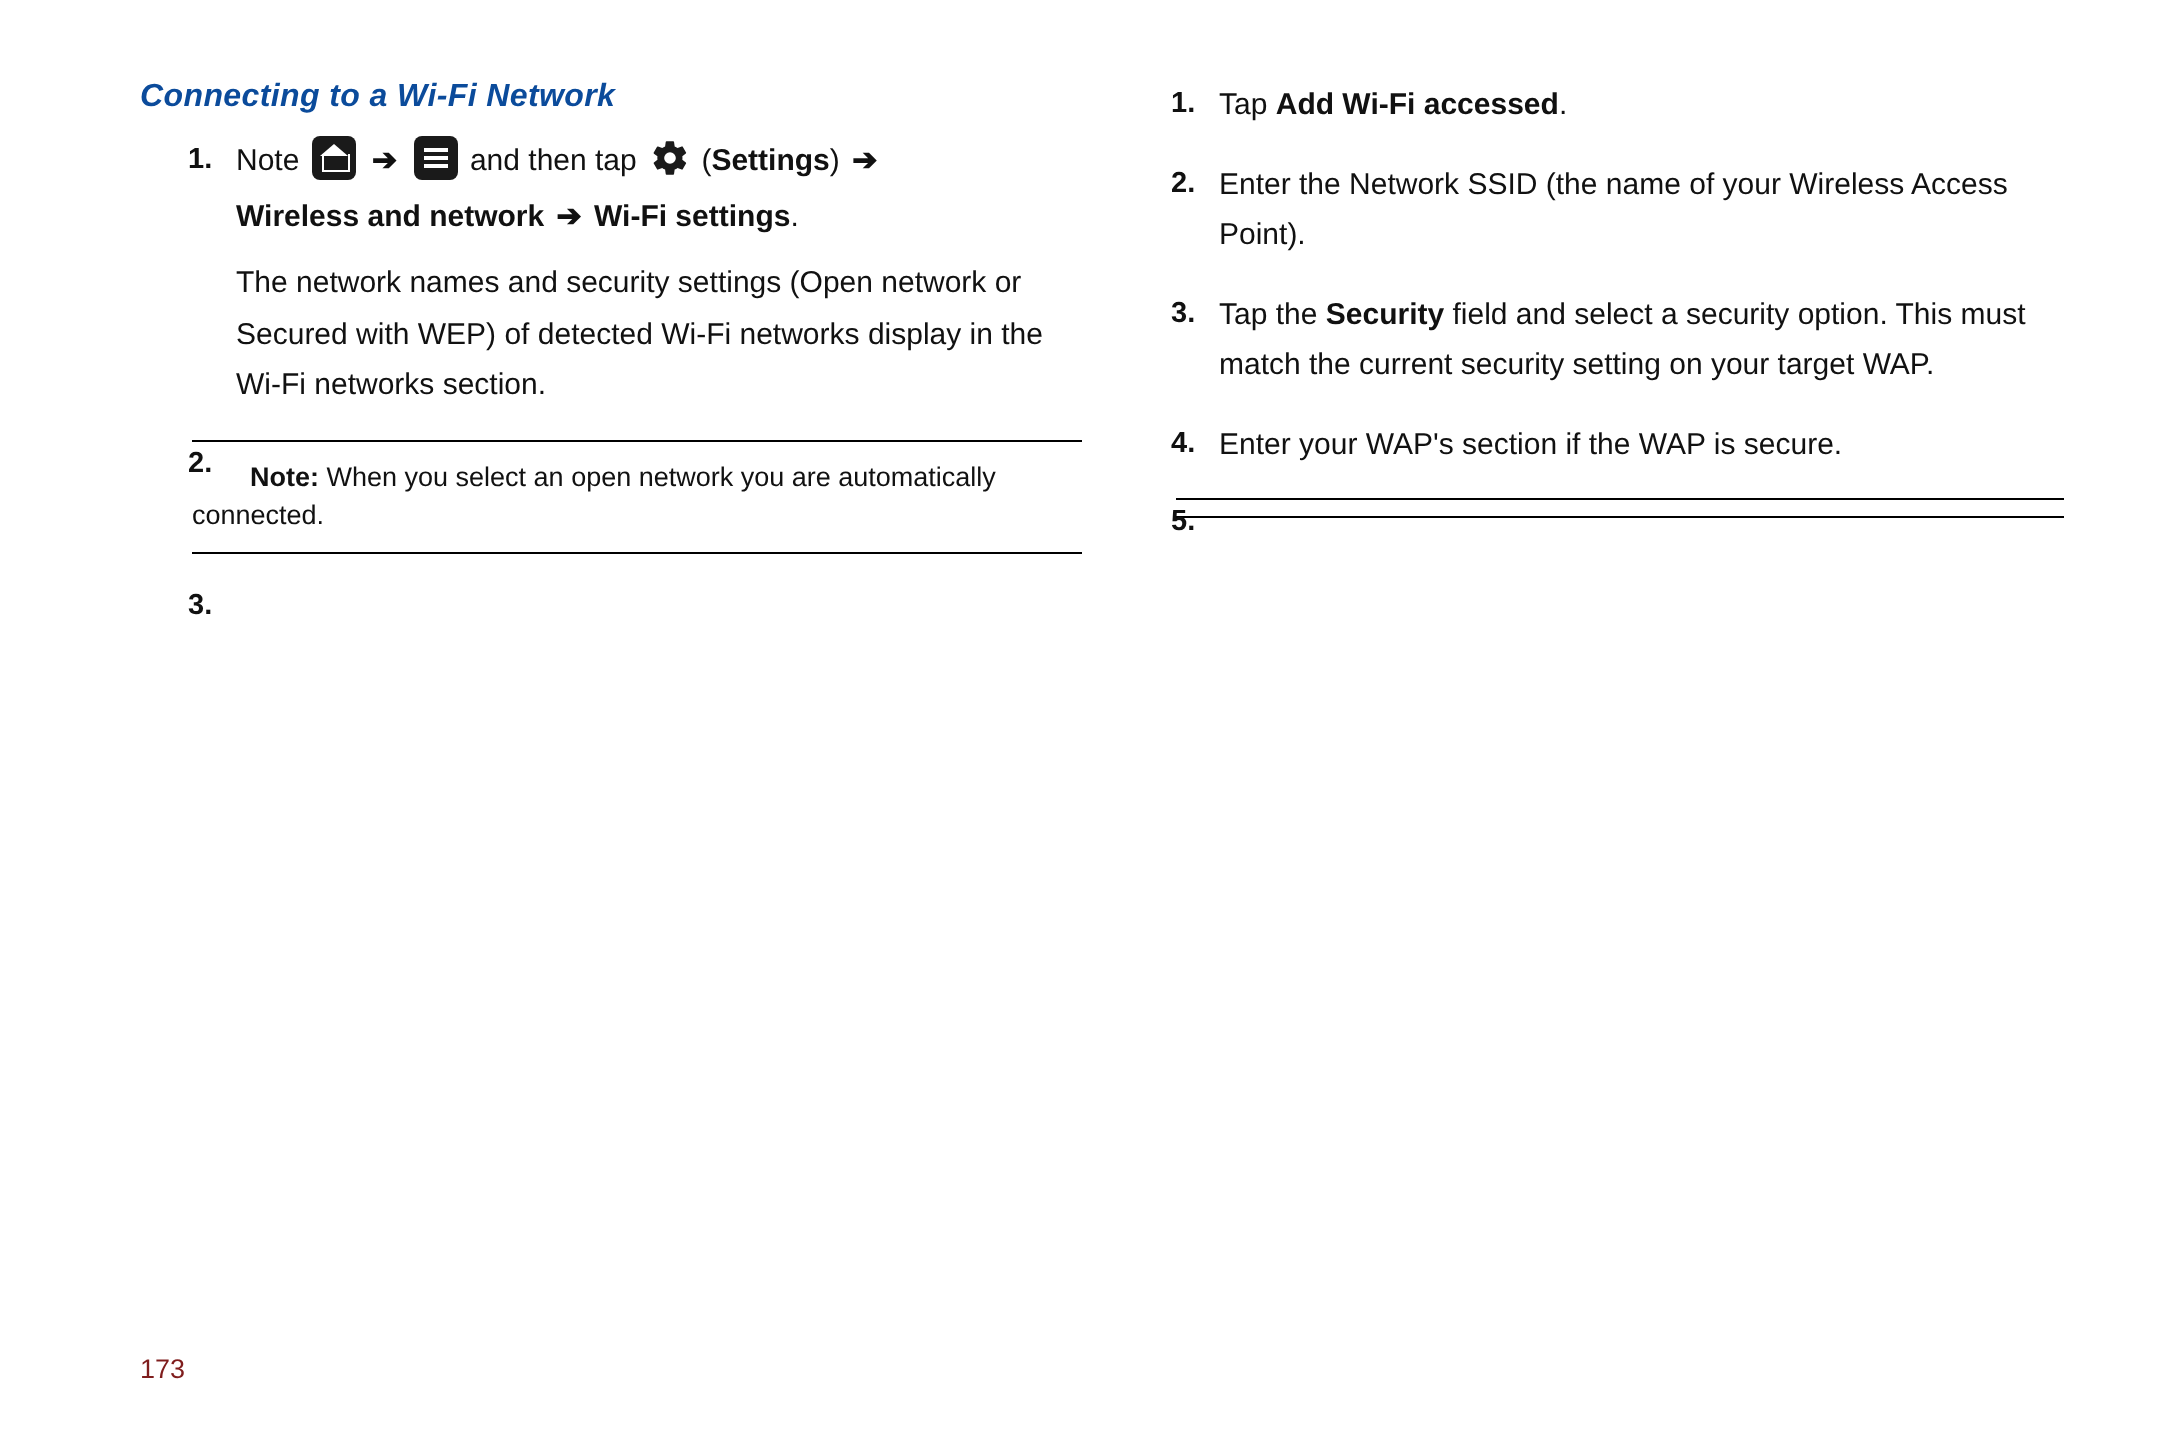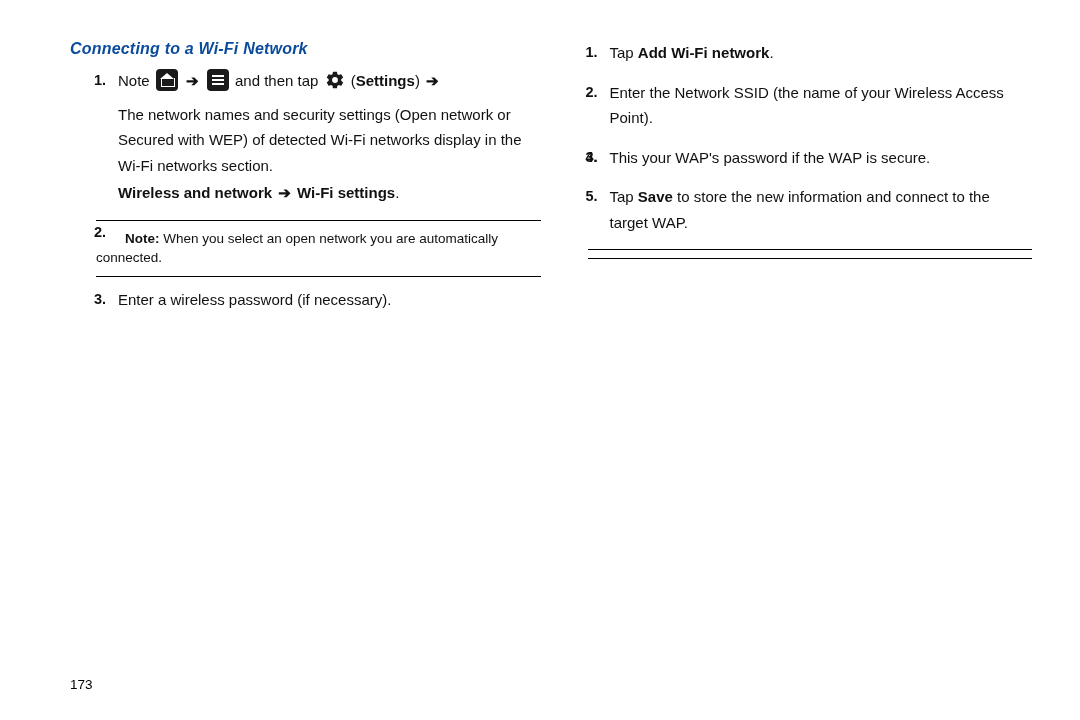--- a/index.html
+++ b/index.html
@@ -115,21 +115,21 @@
     font-size: 13.5px;
     line-height: 1.45;
     margin: 4px 0 8px 26px;
   }
   .note .nb { font-weight: 700; margin-left: 29px; }
   .page-num {
     position: absolute;
     left: 70px;
     bottom: 28px;
     font-size: 13.5px;
-    color: #000000;
+    color: #7f1d1d;
   }
 </style>
 </head>
 <body>
 
 <div class="page">
   <div class="columns">
 
     <div class="col">
       <h3 class="section-title">Connecting to a Wi-Fi Network</h3>
@@ -144,72 +144,71 @@
             <span class="kicon menu"></span>
             <span> and then tap </span>
             <span class="gear">
               <svg viewBox="0 0 24 24">
                   <path fill="#1a1a1a" d="M19.4 13a7.4 7.4 0 0 0 .06-1 7.4 7.4 0 0 0-.06-1l2.11-1.65a.5.5 0 0 0 .12-.64l-2-3.46a.5.5 0 0 0-.6-.22l-2.49 1a7.2 7.2 0 0 0-1.73-1l-.38-2.65A.5.5 0 0 0 13.93 2h-4a.5.5 0 0 0-.49.42L9.06 5.07a7.2 7.2 0 0 0-1.73 1l-2.49-1a.5.5 0 0 0-.6.22l-2 3.46a.5.5 0 0 0 .12.64L4.47 11a7.4 7.4 0 0 0-.06 1 7.4 7.4 0 0 0 .06 1l-2.11 1.65a.5.5 0 0 0-.12.64l2 3.46a.5.5 0 0 0 .6.22l2.49-1a7.2 7.2 0 0 0 1.73 1l.38 2.65a.5.5 0 0 0 .49.42h4a.5.5 0 0 0 .49-.42l.38-2.65a7.2 7.2 0 0 0 1.73-1l2.49 1a.5.5 0 0 0 .6-.22l2-3.46a.5.5 0 0 0-.12-.64ZM12 15.5A3.5 3.5 0 1 1 15.5 12 3.5 3.5 0 0 1 12 15.5Z"></path>
                 </svg>
             </span>
             <span>(</span><span class="bold">Settings</span><span>) </span>
             <span class="arrow">➔</span>
           </span>
-          <span class="step-sub" style="margin-top:8px;">The network names and security settings (Open network or Secured with WEP) of detected Wi-Fi networks display in the Wi-Fi networks section.</span>
           <span class="step-sub">
             <span class="bold">Wireless and network </span>
             <span class="arrow bold">➔</span>
             <span class="bold"> Wi-Fi settings</span><span>.</span>
           </span>
+          <span class="step-sub" style="margin-top:8px;">The network names and security settings (Open network or Secured with WEP) of detected Wi-Fi networks display in the Wi-Fi networks section.</span>
         </li>
 
         <li>
           <span class="num">2.</span>
         </li>
       </ol>
 
       <hr class="rule">
       <p class="note">
         <span class="nb">Note: </span><span>When you select an open network you are automatically connected.</span>
       </p>
       <hr class="rule">
 
       <ol class="steps" style="margin-top:10px;">
         <li>
           <span class="num">3.</span>
-          <span>Enter a wireless password (if necessary).</span>
         </li>
       </ol>
     </div>
 
     <div class="col right">
 
       <ol class="steps">
         <li>
           <span class="num">1.</span>
           <span>
-            <span>Tap </span><span class="bold">Add Wi-Fi network</span><span>.</span>
+            <span>Tap </span><span class="bold">Add Wi-Fi accessed</span><span>.</span>
           </span>
         </li>
         <li>
           <span class="num">2.</span>
           <span>Enter the Network SSID (the name of your Wireless Access Point).</span>
         </li>
         <li>
           <span class="num">3.</span>
+          <span>
+            <span>Tap the </span><span class="bold">Security</span><span> field and select a security option. This must match the current security setting on your target WAP.</span>
+          </span>
         </li>
         <li>
           <span class="num">4.</span>
-          <span>This your WAP's password if the WAP is secure.</span>
+          <span>Enter your WAP's section if the WAP is secure.</span>
         </li>
         <li>
           <span class="num">5.</span>
-          <span>
-            <span>Tap </span><span class="bold">Save</span><span> to store the new information and connect to the target WAP.</span>
-          </span>
         </li>
       </ol>
 
       <hr class="rule">
       <hr class="rule">
     </div>
 
   </div>
 
   <div class="page-num">173</div>

